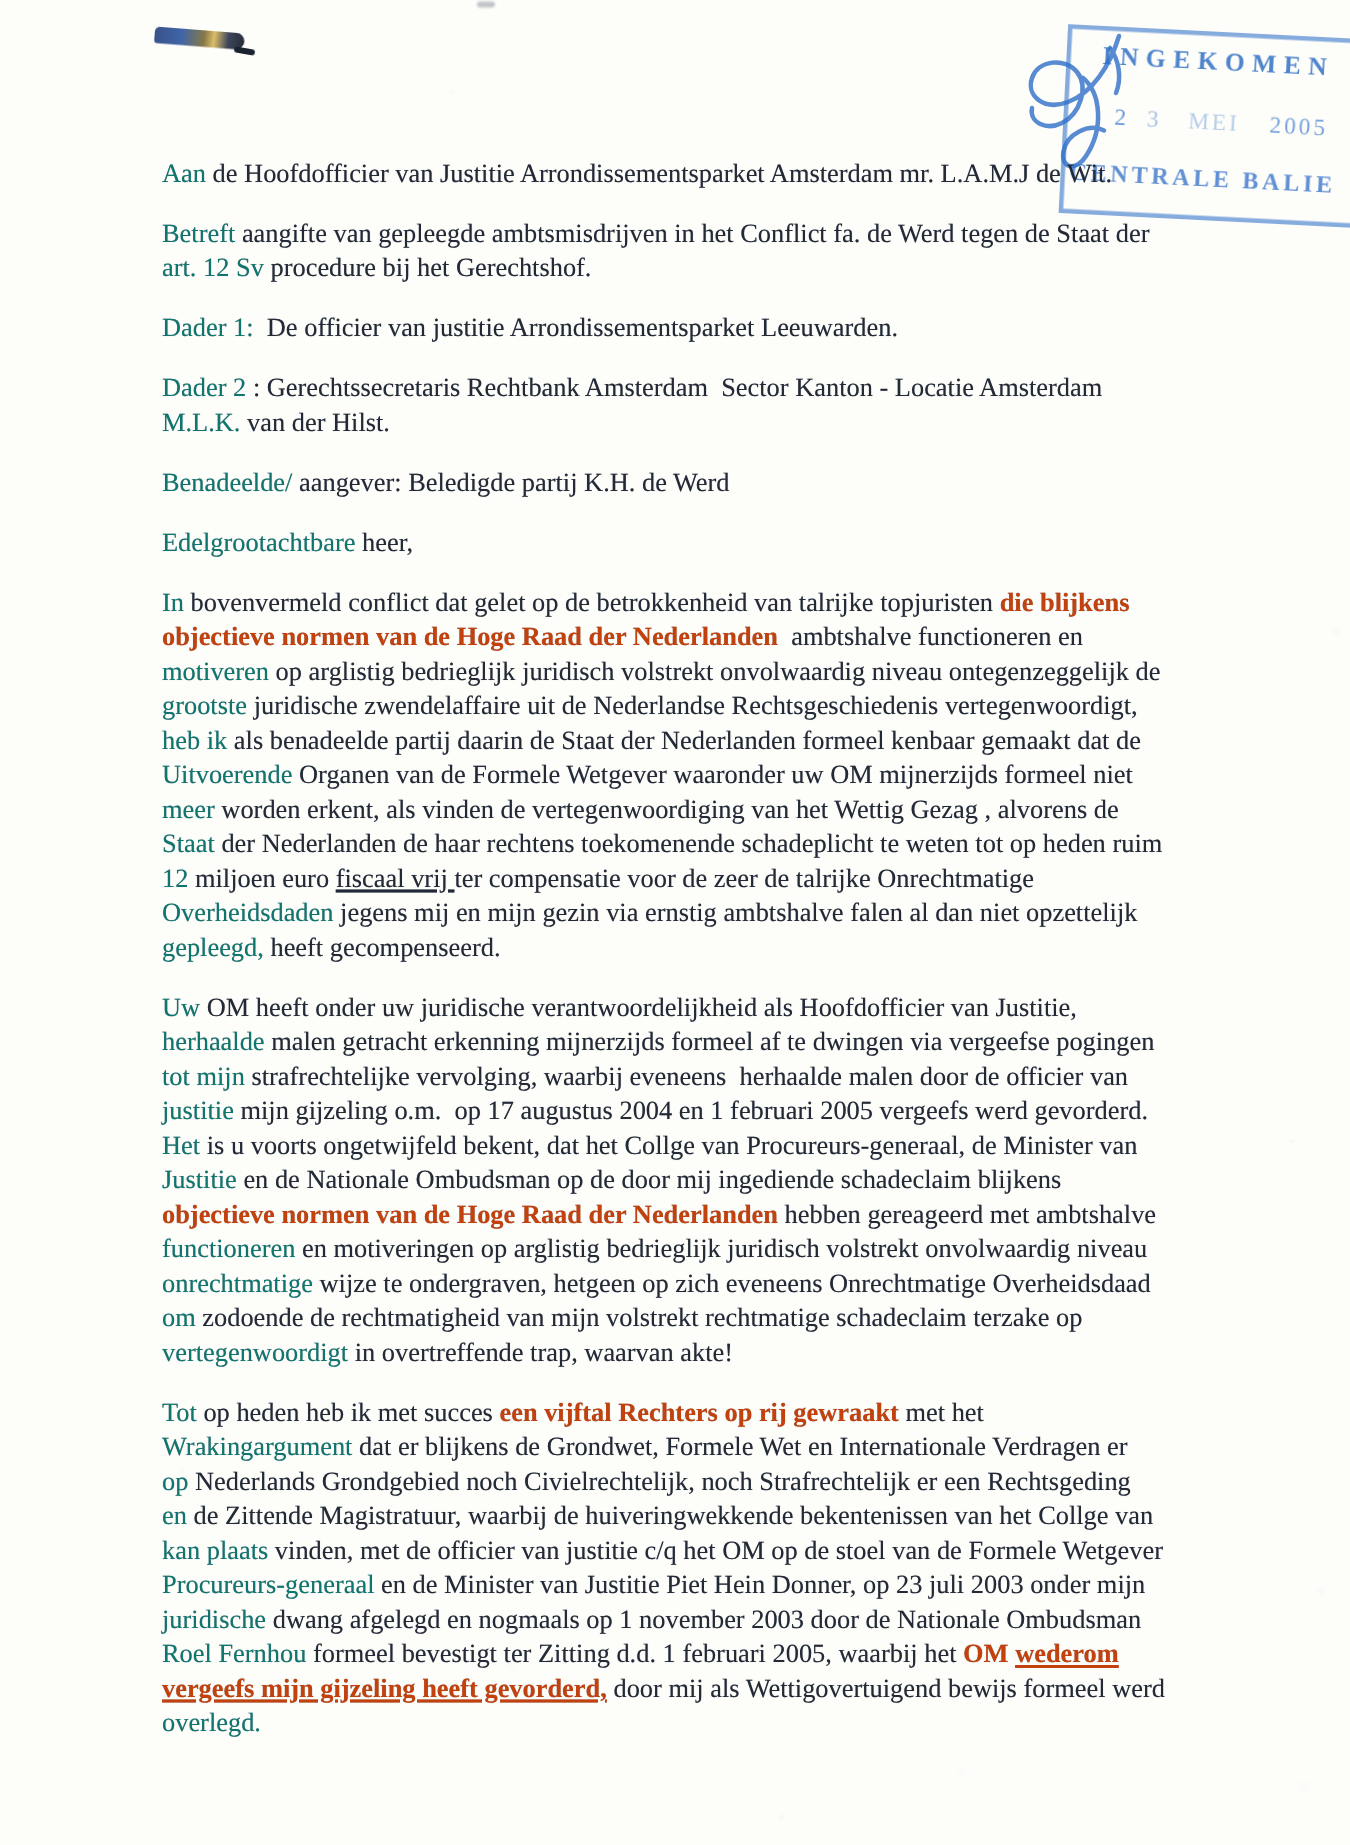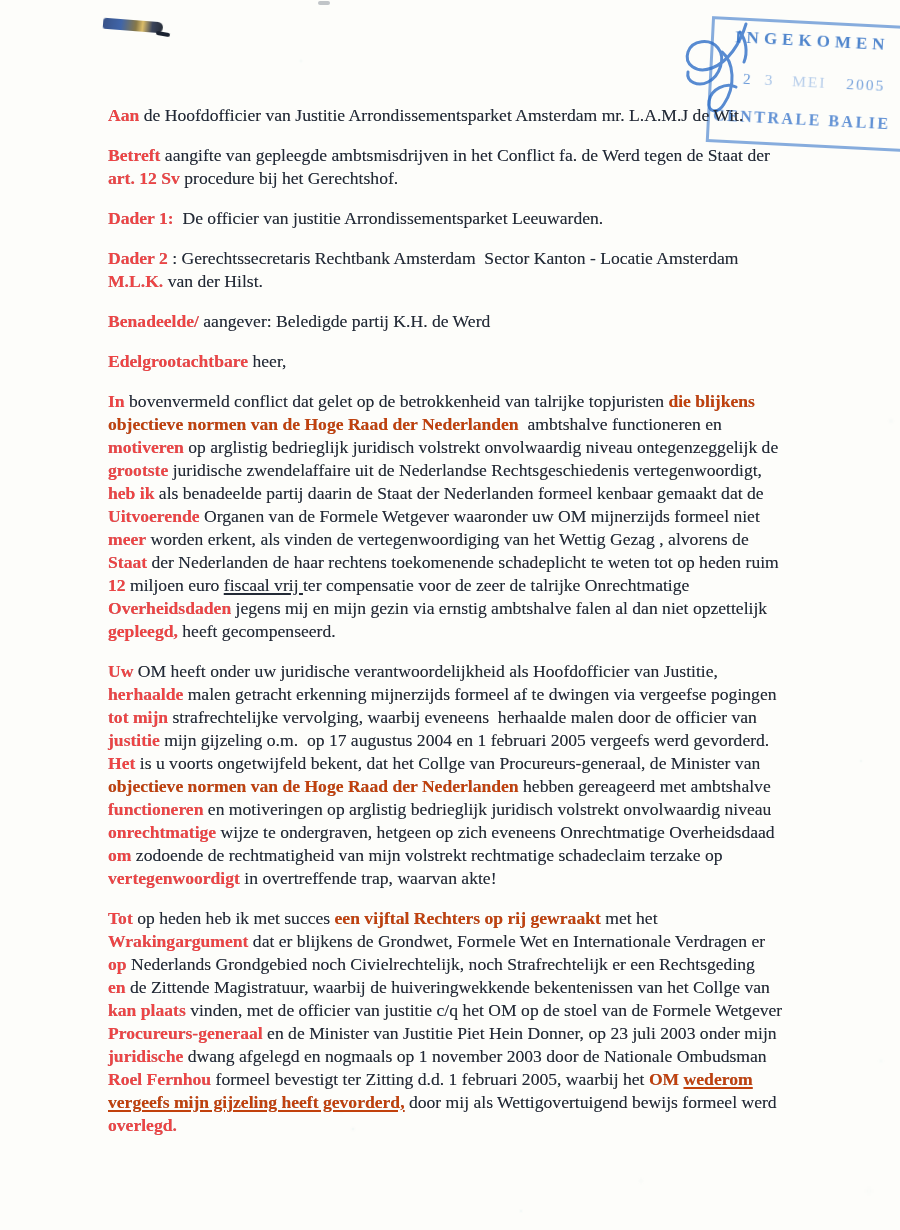--- a/index.html
+++ b/index.html
@@ -27,21 +27,21 @@
     border-radius:2px;filter:blur(.6px);}
 
   
   .letter{position:absolute;left:108px;top:104px;width:786px;
     font-size:17.6px;line-height:23px;color:#232a35;
     text-shadow:0 0 .5px rgba(35,45,70,.45);}
   .para{margin:0 0 17px 0;}
   .line{white-space:pre;}
   .line .b{font-weight:bold;color:#c2410c;}
   .line .u{text-decoration:underline;text-underline-offset:2px;text-decoration-thickness:1.5px;}
-  .line .lead{color:#ef4444;font-weight:bold;}
+  .line .lead{color:#0f766e;}
 
   
   .stamp{position:absolute;left:700px;top:8px;width:216px;height:152px;
     transform:rotate(2.9deg);transform-origin:10px 10px;
     font-family:"Liberation Serif", serif;}
   .stamp-box{position:absolute;left:12px;top:8px;width:200px;height:120px;
     border:3px solid rgba(62,122,204,.62);filter:blur(.4px);}
   .stamp-title{position:absolute;left:36px;top:18px;font-weight:bold;font-size:17px;
     letter-spacing:5px;color:rgba(55,116,198,.88);filter:blur(.5px);}
   .stamp-date{position:absolute;left:46px;top:60px;font-size:15.5px;letter-spacing:2px;
@@ -117,20 +117,21 @@
         <div class="line"><span class="lead">12</span><span> miljoen euro </span><span class="u">fiscaal vrij </span><span>ter compensatie voor de zeer de talrijke Onrechtmatige</span></div>
         <div class="line"><span class="lead">Overheidsdaden</span><span> jegens mij en mijn gezin via ernstig ambtshalve falen al dan niet opzettelijk</span></div>
         <div class="line"><span class="lead">gepleegd,</span><span> heeft gecompenseerd.</span></div>
       </div>
       <div class="para">
         <div class="line"><span class="lead">Uw</span><span> OM heeft onder uw juridische verantwoordelijkheid als Hoofdofficier van Justitie,</span></div>
         <div class="line"><span class="lead">herhaalde</span><span> malen getracht erkenning mijnerzijds formeel af te dwingen via vergeefse pogingen</span></div>
         <div class="line"><span class="lead">tot mijn</span><span> strafrechtelijke vervolging, waarbij eveneens  herhaalde malen door de officier van</span></div>
         <div class="line"><span class="lead">justitie</span><span> mijn gijzeling o.m.  op 17 augustus 2004 en 1 februari 2005 vergeefs werd gevorderd.</span></div>
         <div class="line"><span class="lead">Het</span><span> is u voorts ongetwijfeld bekent, dat het Collge van Procureurs-generaal, de Minister van</span></div>
+        <div class="line"><span class="lead">Justitie</span><span> en de Nationale Ombudsman op de door mij ingediende schadeclaim blijkens</span></div>
         <div class="line"><span class="b">objectieve normen van de Hoge Raad der Nederlanden</span><span> hebben gereageerd met ambtshalve</span></div>
         <div class="line"><span class="lead">functioneren</span><span> en motiveringen op arglistig bedrieglijk juridisch volstrekt onvolwaardig niveau</span></div>
         <div class="line"><span class="lead">onrechtmatige</span><span> wijze te ondergraven, hetgeen op zich eveneens Onrechtmatige Overheidsdaad</span></div>
         <div class="line"><span class="lead">om</span><span> zodoende de rechtmatigheid van mijn volstrekt rechtmatige schadeclaim terzake op</span></div>
         <div class="line"><span class="lead">vertegenwoordigt</span><span> in overtreffende trap, waarvan akte!</span></div>
       </div>
       <div class="para">
         <div class="line"><span class="lead">Tot</span><span> op heden heb ik met succes </span><span class="b">een vijftal Rechters op rij gewraakt</span><span> met het</span></div>
         <div class="line"><span class="lead">Wrakingargument</span><span> dat er blijkens de Grondwet, Formele Wet en Internationale Verdragen er</span></div>
         <div class="line"><span class="lead">op</span><span> Nederlands Grondgebied noch Civielrechtelijk, noch Strafrechtelijk er een Rechtsgeding</span></div>

